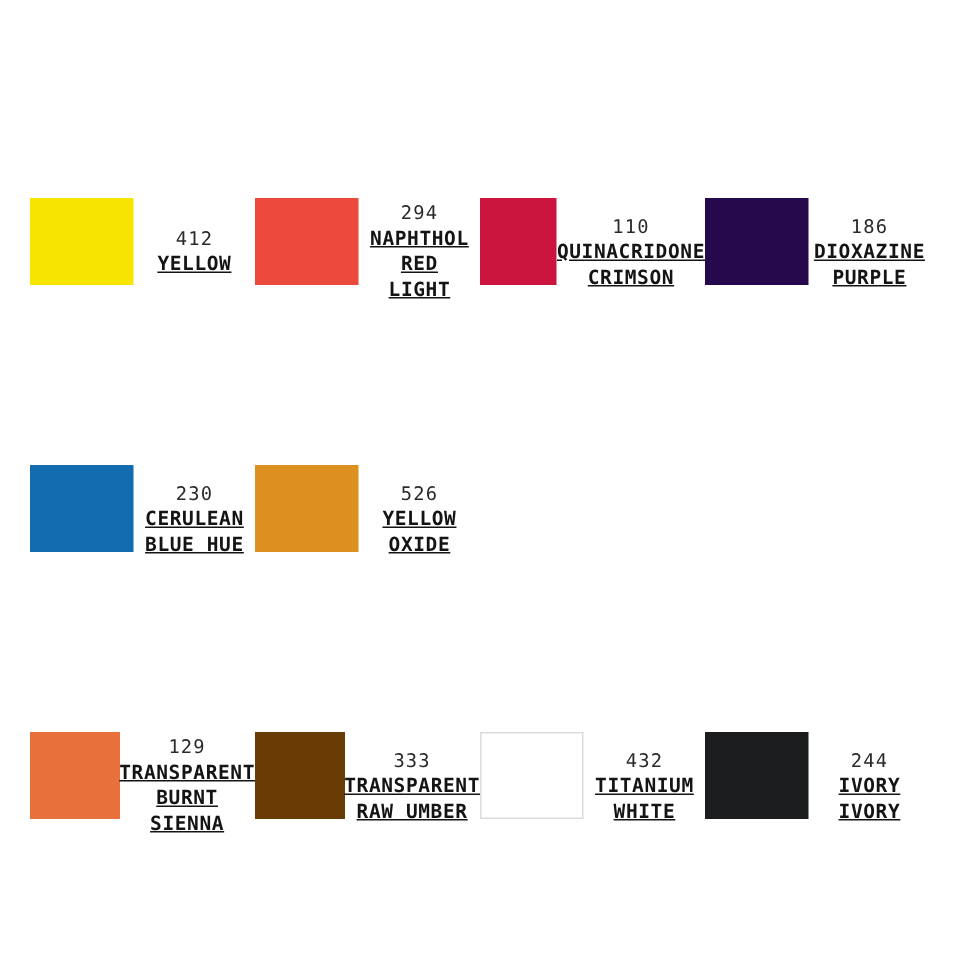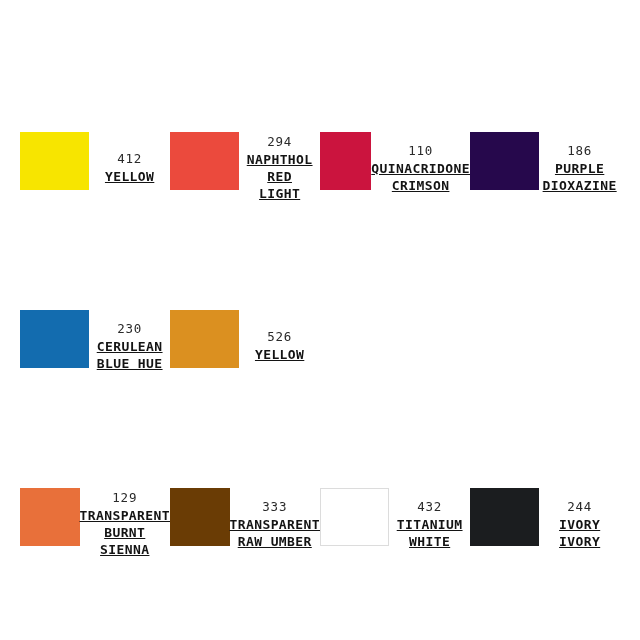--- a/index.html
+++ b/index.html
@@ -104,40 +104,41 @@
       <div class="swatch-caption">
         <span class="swatch-code">110</span>
         <span class="swatch-name">QUINACRIDONE</span>
         <span class="swatch-name">CRIMSON</span>
       </div>
     </div>
     <div class="swatch-cell">
       <div class="swatch-chip" style="background-color: rgb(38, 8, 76);"></div>
       <div class="swatch-caption">
         <span class="swatch-code">186</span>
+        <span class="swatch-name">DIOXAZINE</span>
         <span class="swatch-name">PURPLE</span>
-        <span class="swatch-name">DIOXAZINE</span>
       </div>
     </div>
   </div>
 
   <div class="swatch-row">
     <div class="swatch-cell">
       <div class="swatch-chip" style="background-color: rgb(19, 108, 175);"></div>
       <div class="swatch-caption">
         <span class="swatch-code">230</span>
         <span class="swatch-name">CERULEAN</span>
         <span class="swatch-name">BLUE HUE</span>
       </div>
     </div>
     <div class="swatch-cell">
       <div class="swatch-chip" style="background-color: rgb(219, 144, 32);"></div>
       <div class="swatch-caption">
         <span class="swatch-code">526</span>
         <span class="swatch-name">YELLOW</span>
+        <span class="swatch-name">OXIDE</span>
       </div>
     </div>
   </div>
 
   <div class="swatch-row">
     <div class="swatch-cell">
       <div class="swatch-chip" style="background-color: rgb(232, 112, 58);"></div>
       <div class="swatch-caption">
         <span class="swatch-code">129</span>
         <span class="swatch-name">TRANSPARENT</span>

